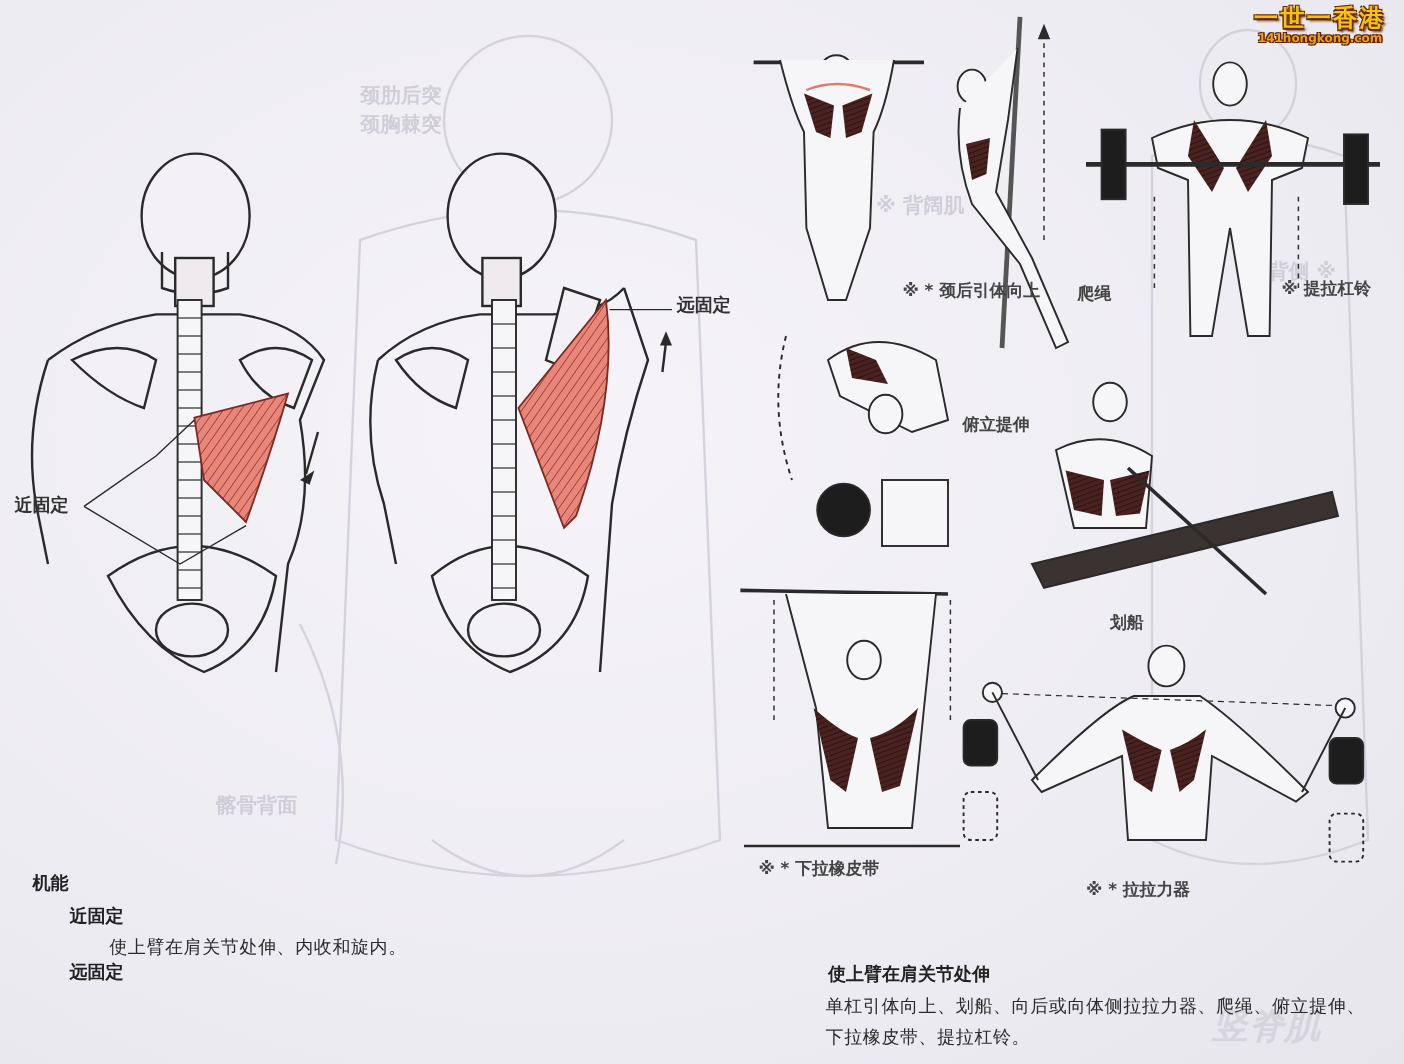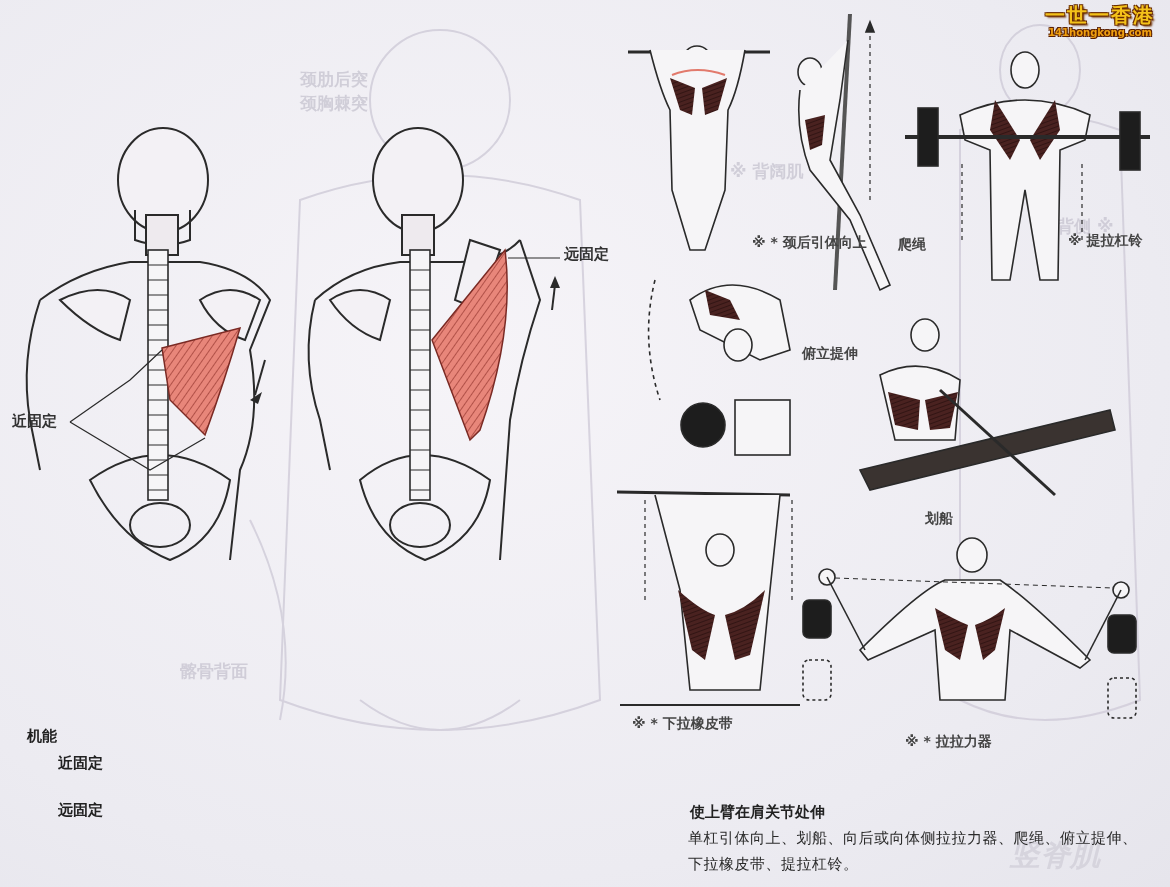--- a/index.html
+++ b/index.html
@@ -224,18 +224,19 @@
   <div class="label lbl-sm note" style="left:708px;top:234px;padding-left:44px;">※ * 颈后引体向上</div>
   <div class="label lbl-sm note" style="left:898px;top:236px;">爬绳</div>
   <div class="label lbl-sm note" style="left:1068px;top:232px;">※ 提拉杠铃</div>
   <div class="label lbl-sm note" style="left:802px;top:345px;">俯立提伸</div>
   <div class="label lbl-sm note" style="left:925px;top:510px;">划船</div>
   <div class="label lbl-sm note" style="left:632px;top:715px;">※ * 下拉橡皮带</div>
   <div class="label lbl-sm note" style="left:905px;top:733px;">※ * 拉拉力器</div>
 
   <div class="sec-title" style="left:27px;top:727px;">机能</div>
   <div class="sec-title" style="left:58px;top:754px;">近固定</div>
+  <div class="body-text" style="left:91px;top:780px;">使上臂在肩关节处伸、内收和旋内。</div>
   <div class="sec-title" style="left:58px;top:801px;">远固定</div>
 
   <div class="sec-title" style="left:690px;top:803px;">使上臂在肩关节处伸</div>
   <div class="body-text" style="left:688px;top:829px;">单杠引体向上、划船、向后或向体侧拉拉力器、爬绳、俯立提伸、</div>
   <div class="body-text" style="left:688px;top:855px;">下拉橡皮带、提拉杠铃。</div>
 </div>
 
 </body></html>

